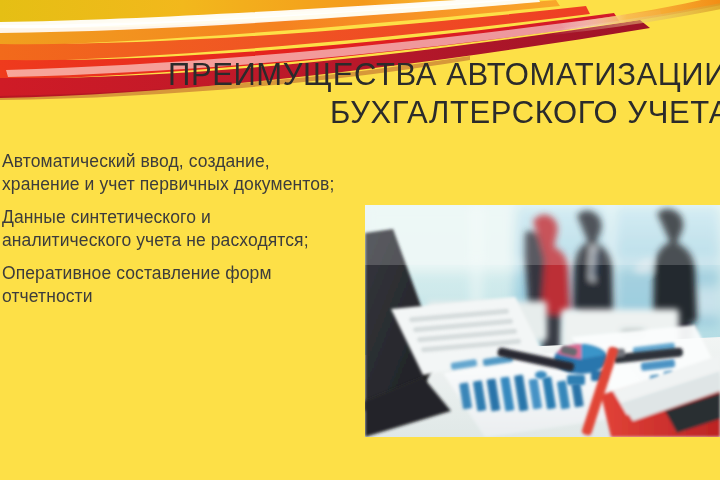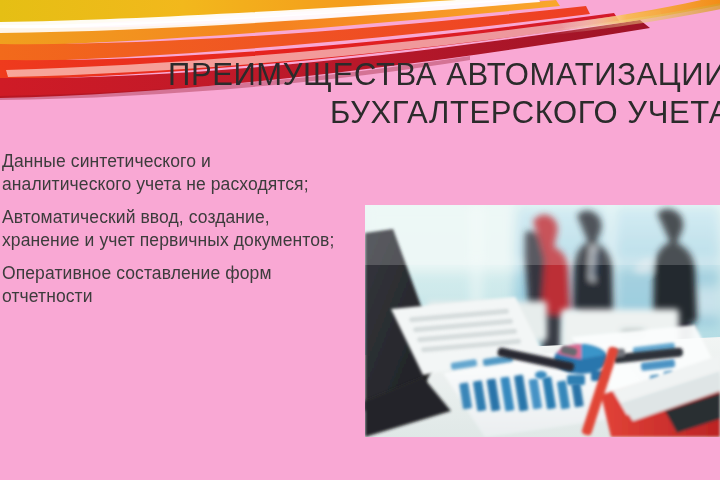--- a/index.html
+++ b/index.html
@@ -9,21 +9,21 @@
     background: #ffffff;
   }
   body {
     font-family: "Liberation Sans", sans-serif;
   }
 
   #slide {
     position: relative;
     width: 720px;
     height: 480px;
-    background: #f9a8d4;
+    background: #fde047;
     overflow: hidden;
   }
 
   
   .swoosh-layer {
     position: absolute;
     left: 0;
     top: 0;
     width: 720px;
     height: 160px;
@@ -152,22 +152,22 @@
       <path d="M0,96 C160,93 330,78 470,56 L470,60 C330,83 160,98 0,100 Z" fill="#8e1020" opacity="0.35"></path>
     </svg>
   </div>
 
   <div class="title-block">
     <div class="title-line line-1">ПРЕИМУЩЕСТВА АВТОМАТИЗАЦИИ</div>
     <div class="title-line line-2">БУХГАЛТЕРСКОГО УЧЕТА</div>
   </div>
 
   <div class="body-block">
+    <p class="body-para">Автоматический ввод, создание, хранение и учет первичных документов;</p>
     <p class="body-para">Данные синтетического и аналитического учета не расходятся;</p>
-    <p class="body-para">Автоматический ввод, создание, хранение и учет первичных документов;</p>
     <p class="body-para">Оперативное составление форм отчетности</p>
   </div>
 
   <div class="photo">
     <svg viewBox="0 0 355 232" preserveAspectRatio="none" aria-hidden="true">
       <defs>
         <linearGradient id="pWin" x1="0" y1="0" x2="0" y2="1">
           <stop offset="0%" stop-color="#e8f6f4"></stop>
           <stop offset="38%" stop-color="#cbe8ea"></stop>
           <stop offset="70%" stop-color="#9fd2df"></stop>

